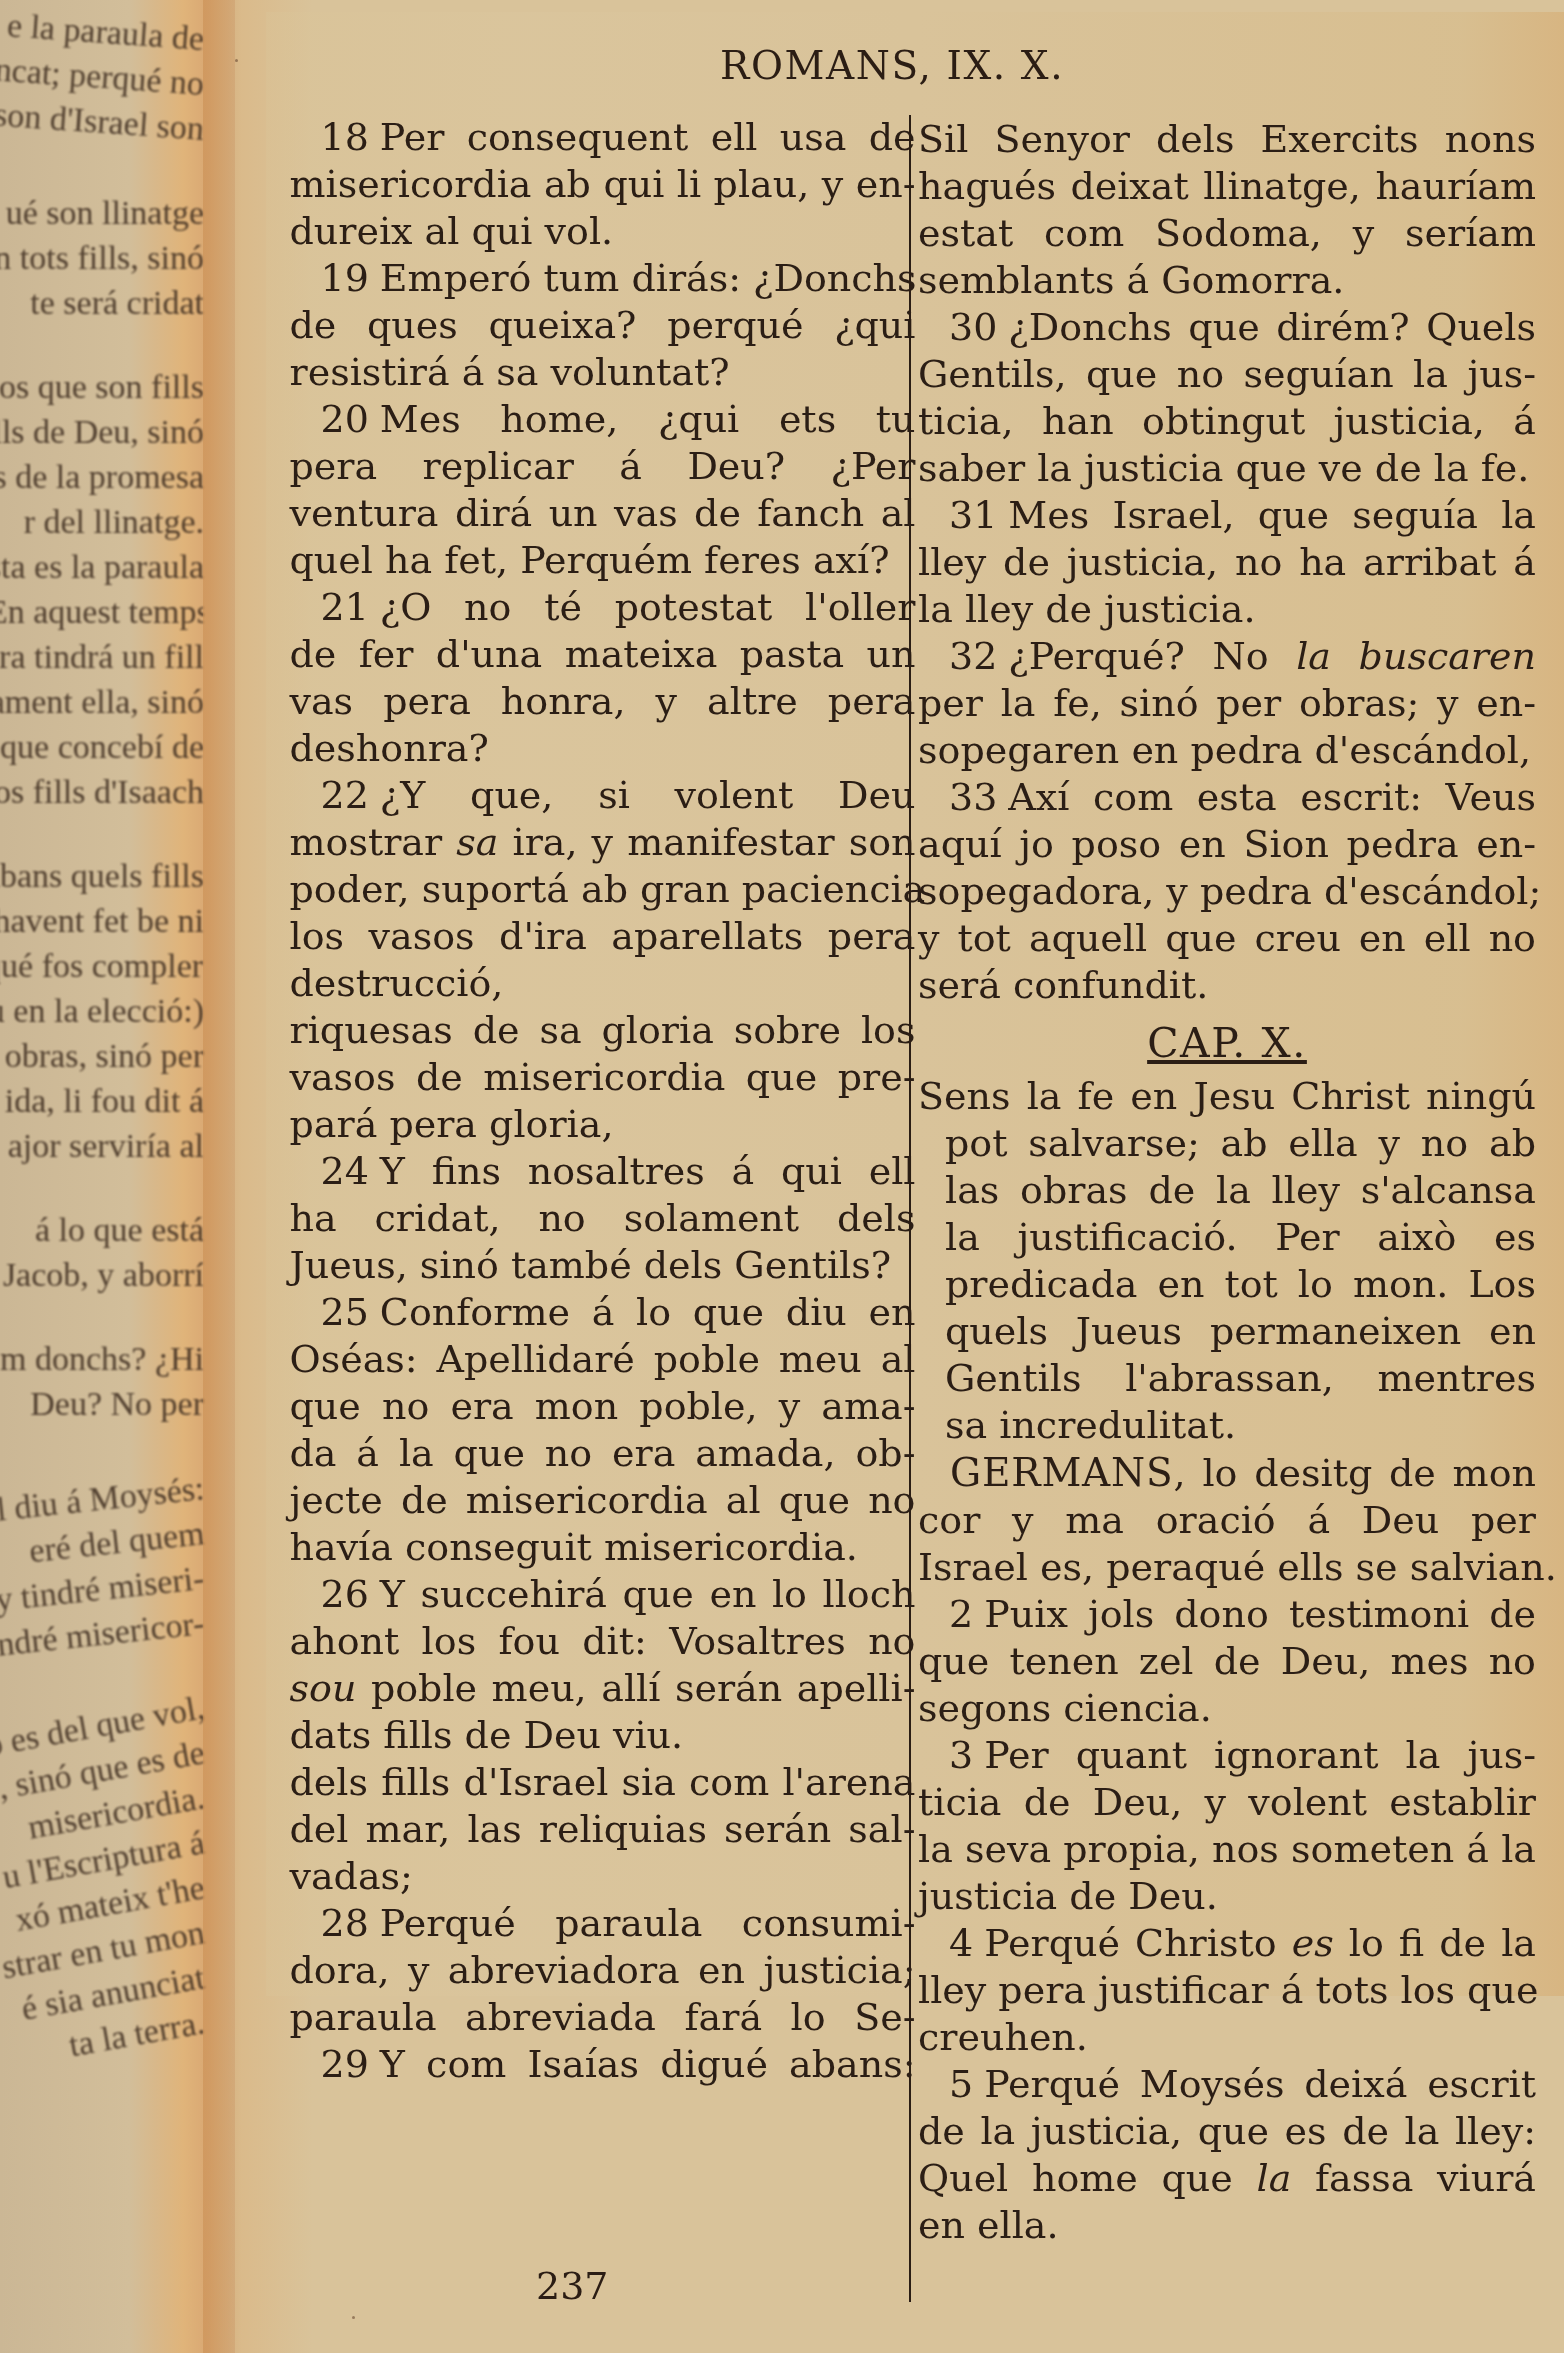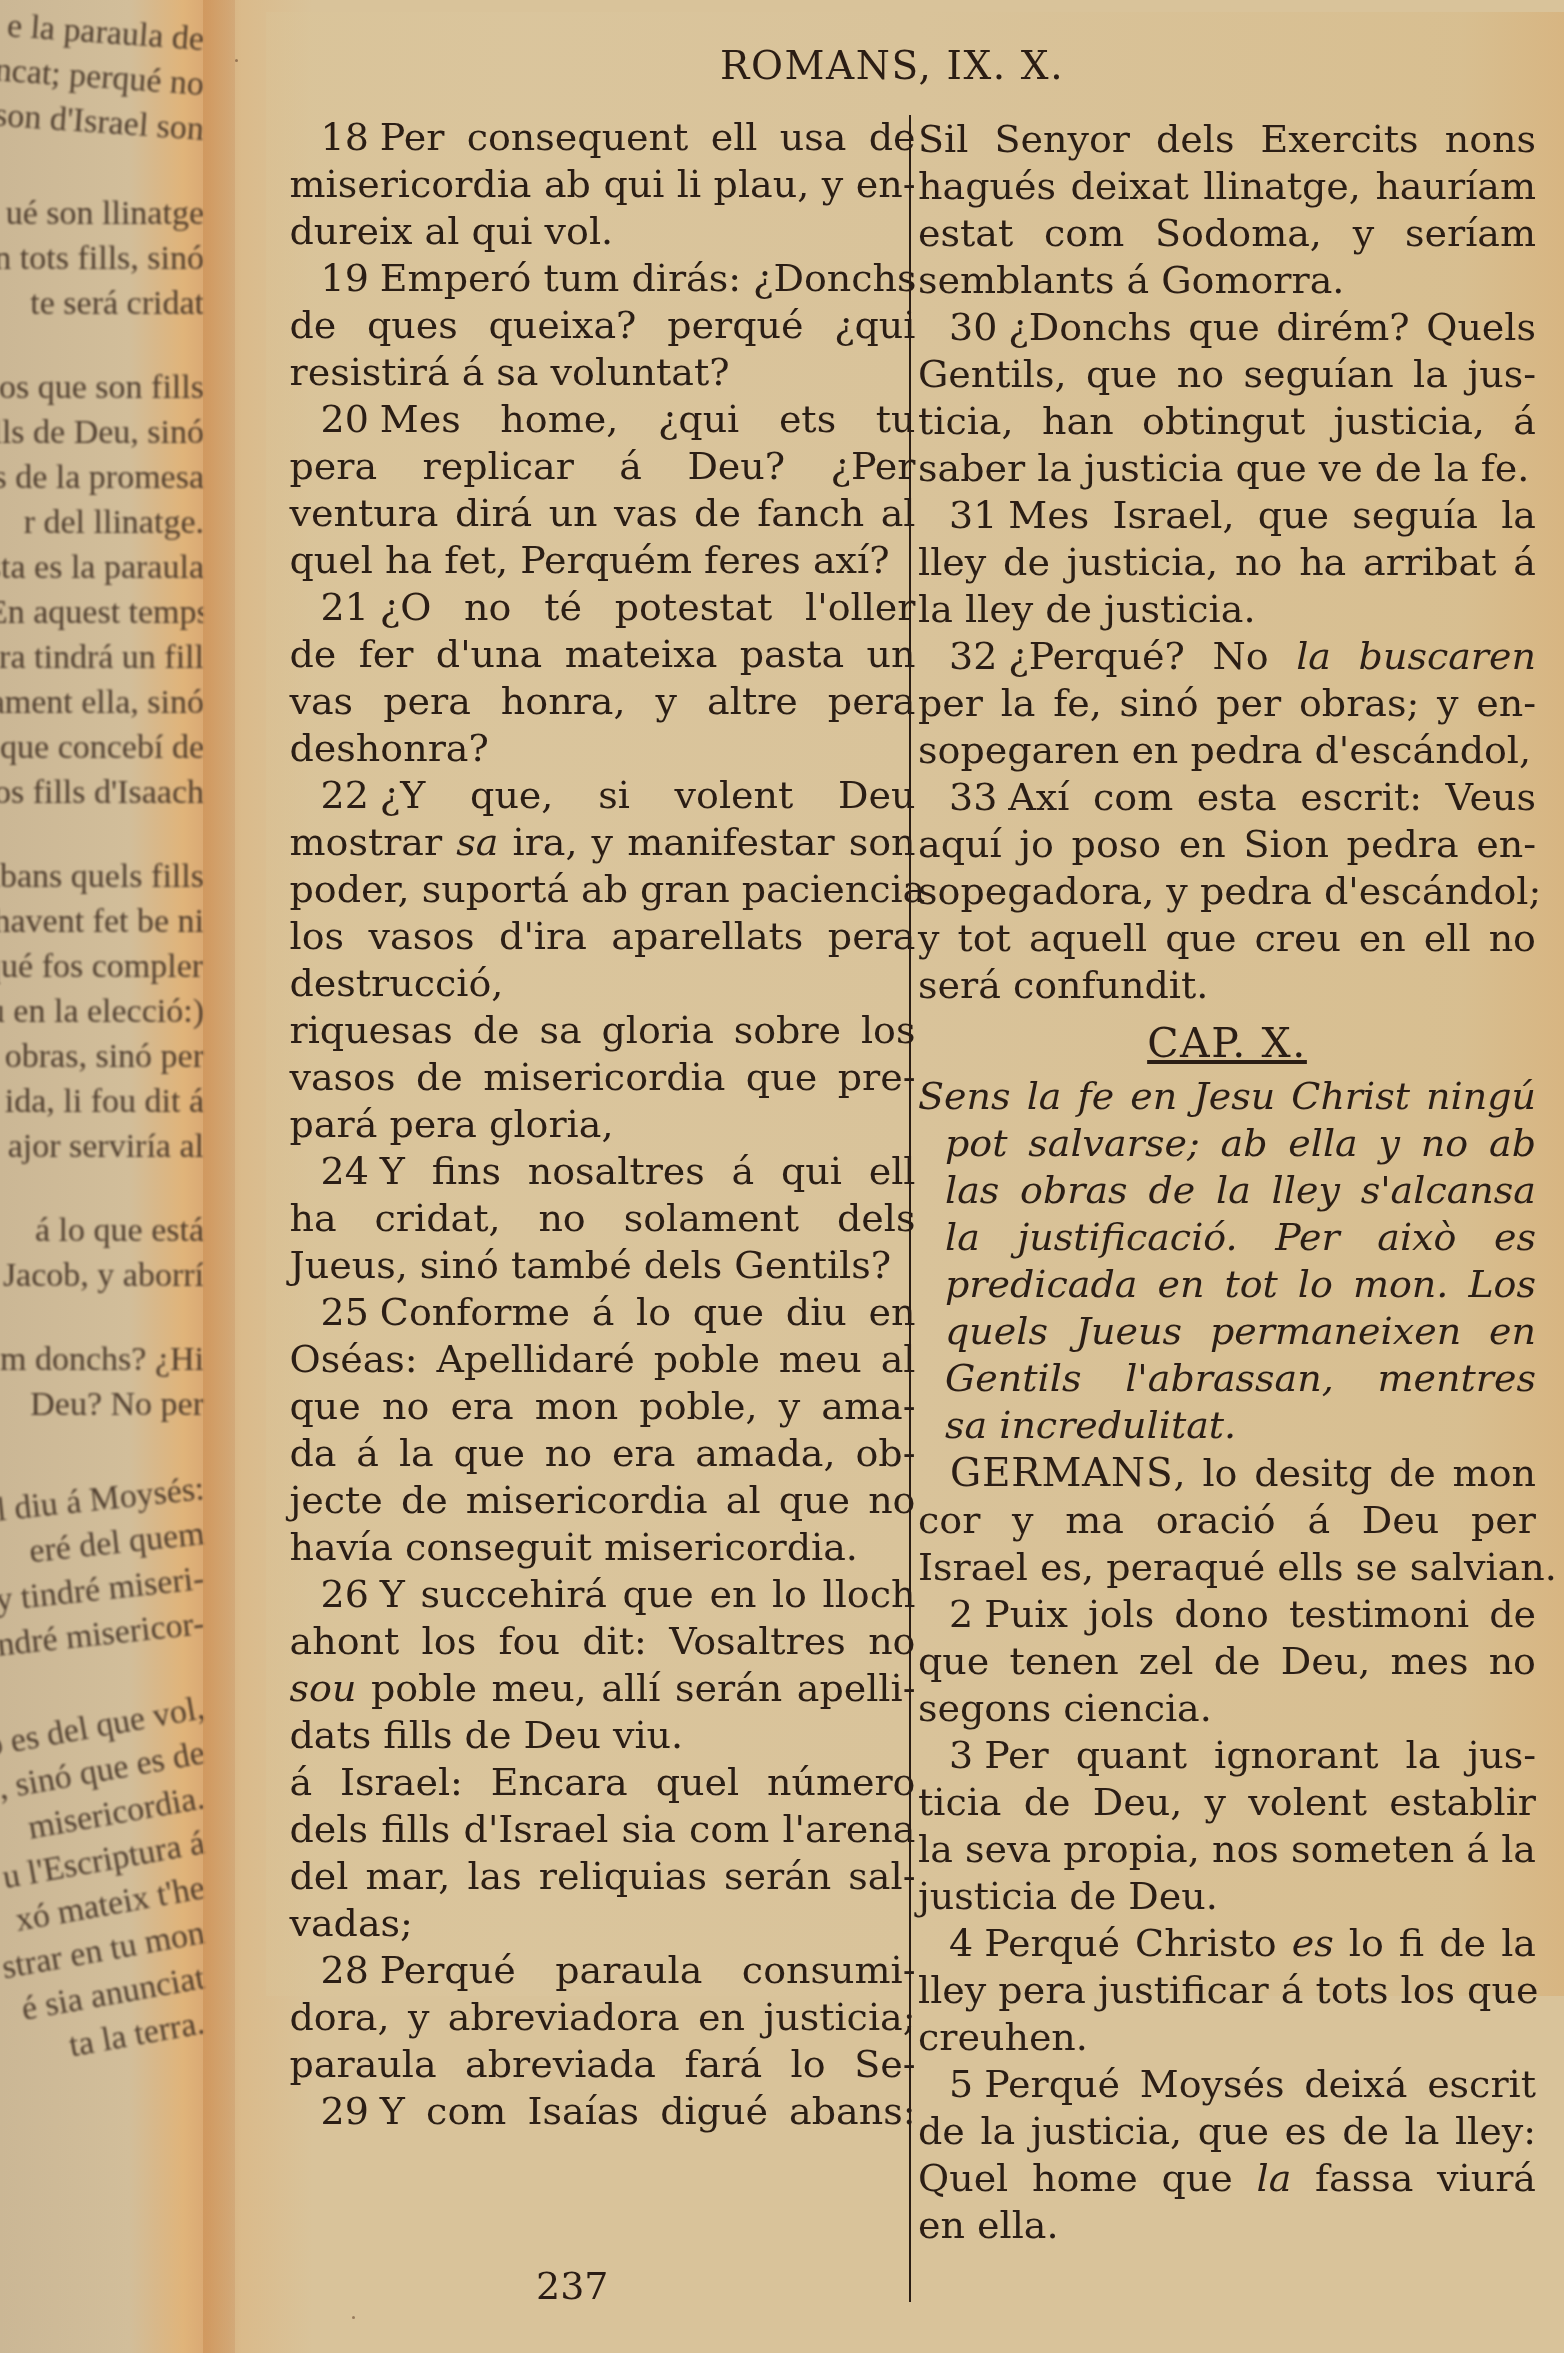--- a/index.html
+++ b/index.html
@@ -53,21 +53,21 @@
   }
   .line { display: block; white-space: nowrap; text-align-last: justify; }
   .line.last { text-align-last: left; }
   .line.indent { padding-left: 31px; }
   .verse-num { margin-right: 11px; }
   em, .it { font-style: italic; }
   .cap-title {
     display: block; text-align: center; text-align-last: center;
     font-size: 41px; letter-spacing: 1.6px; margin: 11px 0 6.3px 0; text-decoration: underline;
   }
-  .summary { font-style: italic; }
+  .summary { }
   .summary .line { padding-left: 27px; }
   .summary .line.first { padding-left: 0; }
   .germans { font-size: 39px; letter-spacing: 0.8px; margin-left: 32px; }
   .page-number {
     position: absolute; left: 270px; top: 2252px;
     font-size: 38px; color: #2b1d14;
   }
   .speck { position: absolute; width: 3.1px; height: 3.1px; border-radius: 50%; background: #6b4a32; opacity: 0.6; }
 </style>
 </head>
@@ -157,21 +157,20 @@
       <span class="line indent"><span class="verse-num">25</span><span>Conforme á lo que diu en</span></span>
       <span class="line"><span>Oséas: Apellidaré poble meu al</span></span>
       <span class="line"><span>que no era mon poble, y ama-</span></span>
       <span class="line"><span>da á la que no era amada, ob-</span></span>
       <span class="line"><span>jecte de misericordia al que no</span></span>
       <span class="line last"><span>havía conseguit misericordia.</span></span>
       <span class="line indent"><span class="verse-num">26</span><span>Y succehirá que en lo lloch</span></span>
       <span class="line"><span>ahont los fou dit: Vosaltres no</span></span>
       <span class="line"><span class="it">sou</span><span> poble meu, allí serán apelli-</span></span>
       <span class="line last"><span>dats fills de Deu viu.</span></span>
-      <span class="line"><span>á Israel: Encara quel número</span></span>
       <span class="line"><span>dels fills d'Israel sia com l'arena</span></span>
       <span class="line"><span>del mar, las reliquias serán sal-</span></span>
       <span class="line last"><span>vadas;</span></span>
       <span class="line indent"><span class="verse-num">28</span><span>Perqué paraula consumi-</span></span>
       <span class="line"><span>dora, y abreviadora en justicia;</span></span>
       <span class="line"><span>paraula abreviada fará lo Se-</span></span>
       <span class="line indent"><span class="verse-num">29</span><span>Y com Isaías digué abans:</span></span>
     </div>
   <div class="rule"></div>
   <div class="col col-right" id="col-right">

